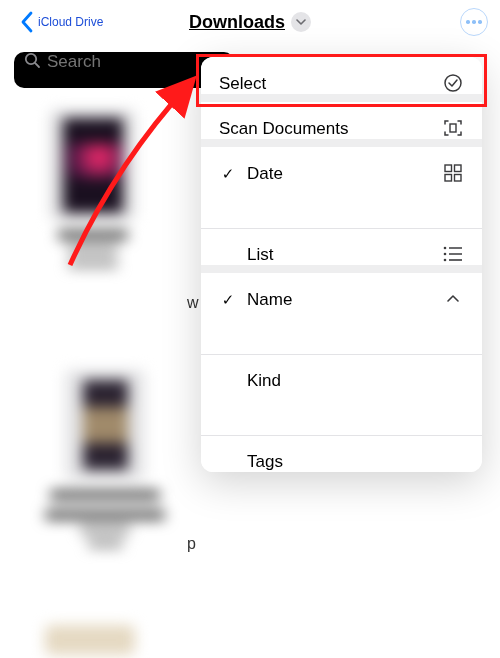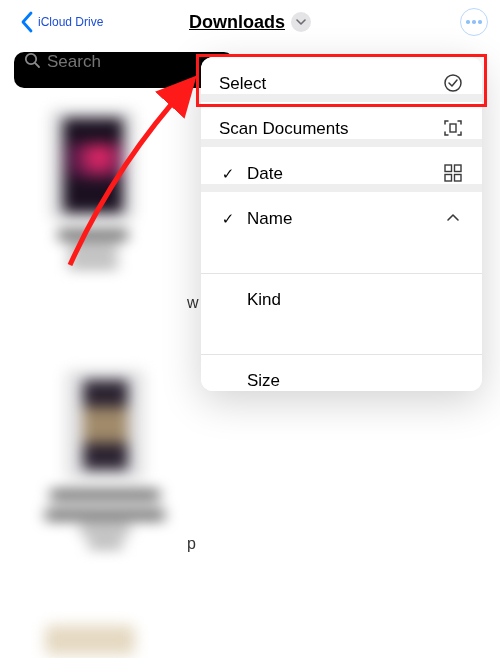--- a/index.html
+++ b/index.html
@@ -153,40 +153,55 @@
         </span>
       <span class="micon">
         <svg width="18" height="18" viewBox="0 0 18 18">
             <rect x="1" y="1" width="6.5" height="6.5" stroke="#3a3a3c" stroke-width="1.4" fill="none"></rect>
             <rect x="10.5" y="1" width="6.5" height="6.5" stroke="#3a3a3c" stroke-width="1.4" fill="none"></rect>
             <rect x="1" y="10.5" width="6.5" height="6.5" stroke="#3a3a3c" stroke-width="1.4" fill="none"></rect>
             <rect x="10.5" y="10.5" width="6.5" height="6.5" stroke="#3a3a3c" stroke-width="1.4" fill="none"></rect>
           </svg>
       </span>
     </div>
+    <div class="mitem">
+      <span class="lead">
+          <span class="noind">List</span>
+        </span>
+      <span class="micon">
+        <svg width="20" height="16" viewBox="0 0 20 16">
+            <circle cx="2" cy="2" r="1.3" fill="#3a3a3c"></circle>
+            <line x1="6" y1="2" x2="19" y2="2" stroke="#3a3a3c" stroke-width="1.6"></line>
+            <circle cx="2" cy="8" r="1.3" fill="#3a3a3c"></circle>
+            <line x1="6" y1="8" x2="19" y2="8" stroke="#3a3a3c" stroke-width="1.6"></line>
+            <circle cx="2" cy="14" r="1.3" fill="#3a3a3c"></circle>
+            <line x1="6" y1="14" x2="19" y2="14" stroke="#3a3a3c" stroke-width="1.6"></line>
+          </svg>
+      </span>
+    </div>
     <div class="msep"></div>
     <div class="mitem">
       <span class="lead">
           <span class="check">✓</span>
           <span>Name</span>
         </span>
       <span class="micon">
         <svg width="14" height="14" viewBox="0 0 14 14">
             <path d="M2 9 L7 4 L12 9" stroke="#3a3a3c" stroke-width="1.6" fill="none" stroke-linecap="round" stroke-linejoin="round"></path>
           </svg>
       </span>
     </div>
     <div class="mitem">
       <span class="lead">
           <span class="noind">Kind</span>
         </span>
     </div>
     <div class="mitem">
       <span class="lead">
-          <span class="noind">Size</span>
+          <span class="noind">Tags</span>
         </span>
     </div>
   </div>
 
   <div class="hl"></div>
   <svg class="arrow-svg" viewBox="0 0 180 210">
     <defs>
       <marker id="ah" markerWidth="8" markerHeight="8" refX="6" refY="4" orient="auto">
         <path d="M0 0 L8 4 L0 8 Z" fill="#ff1a1a"></path>
       </marker>

